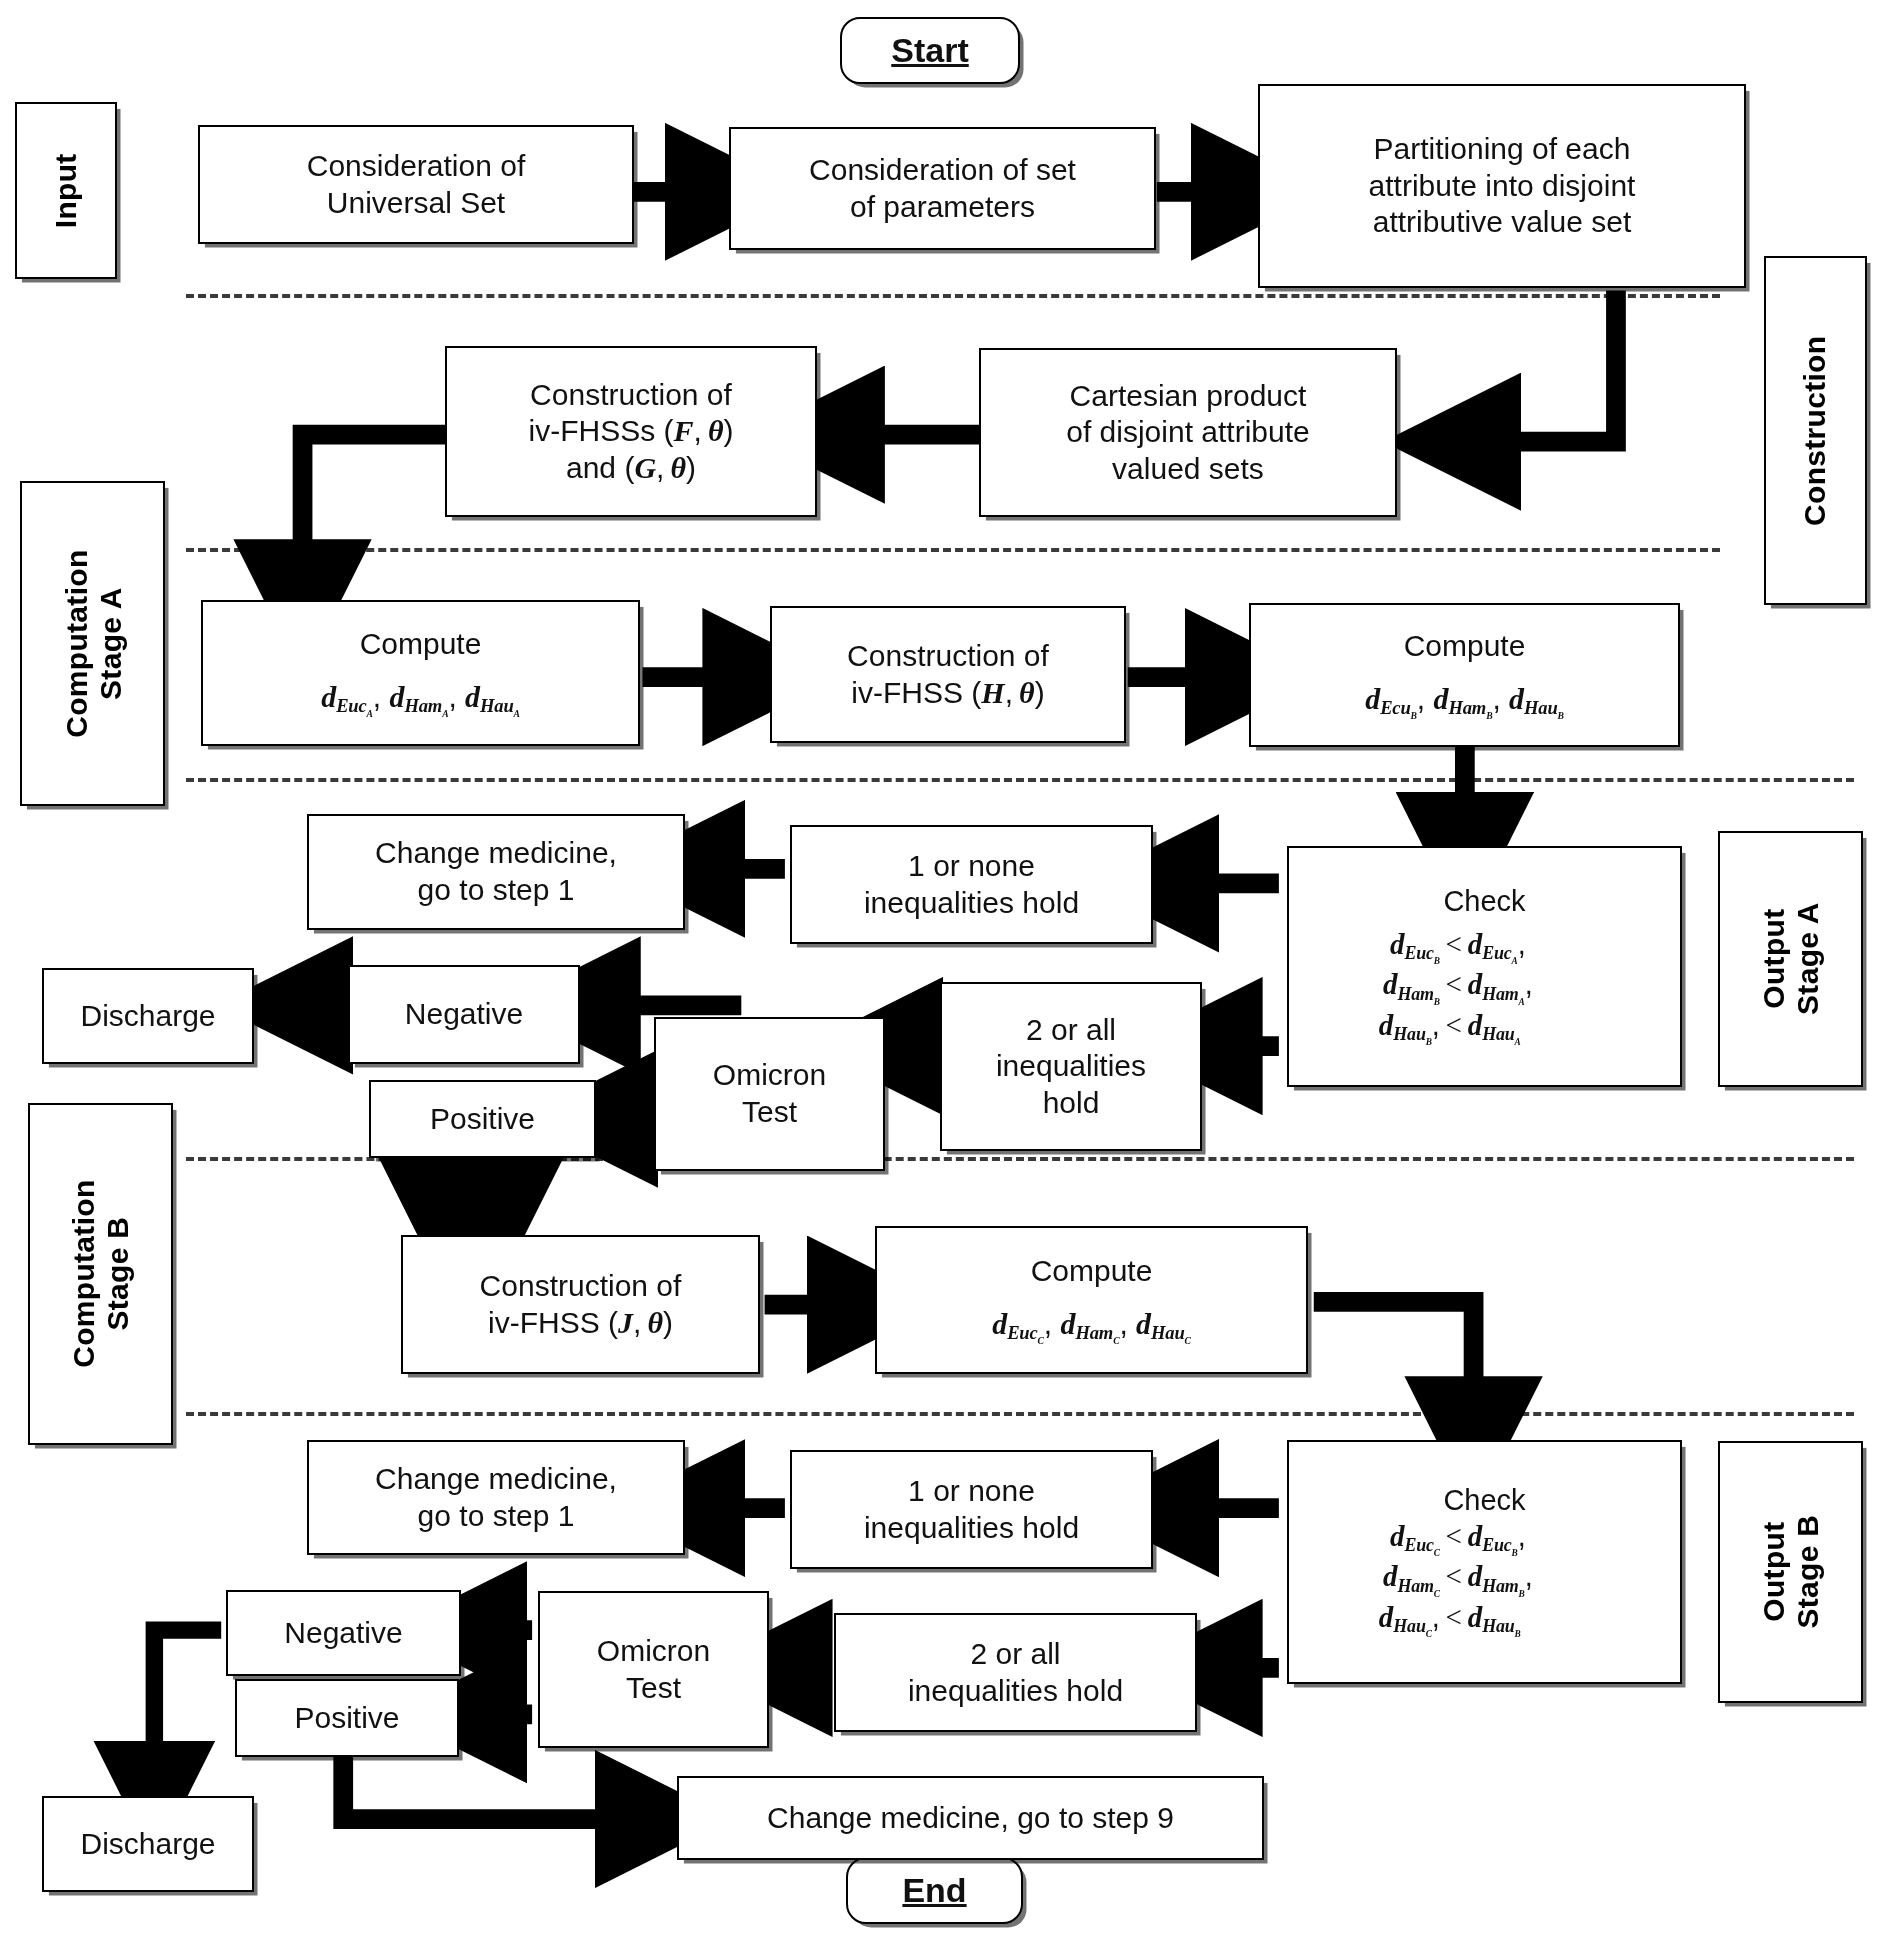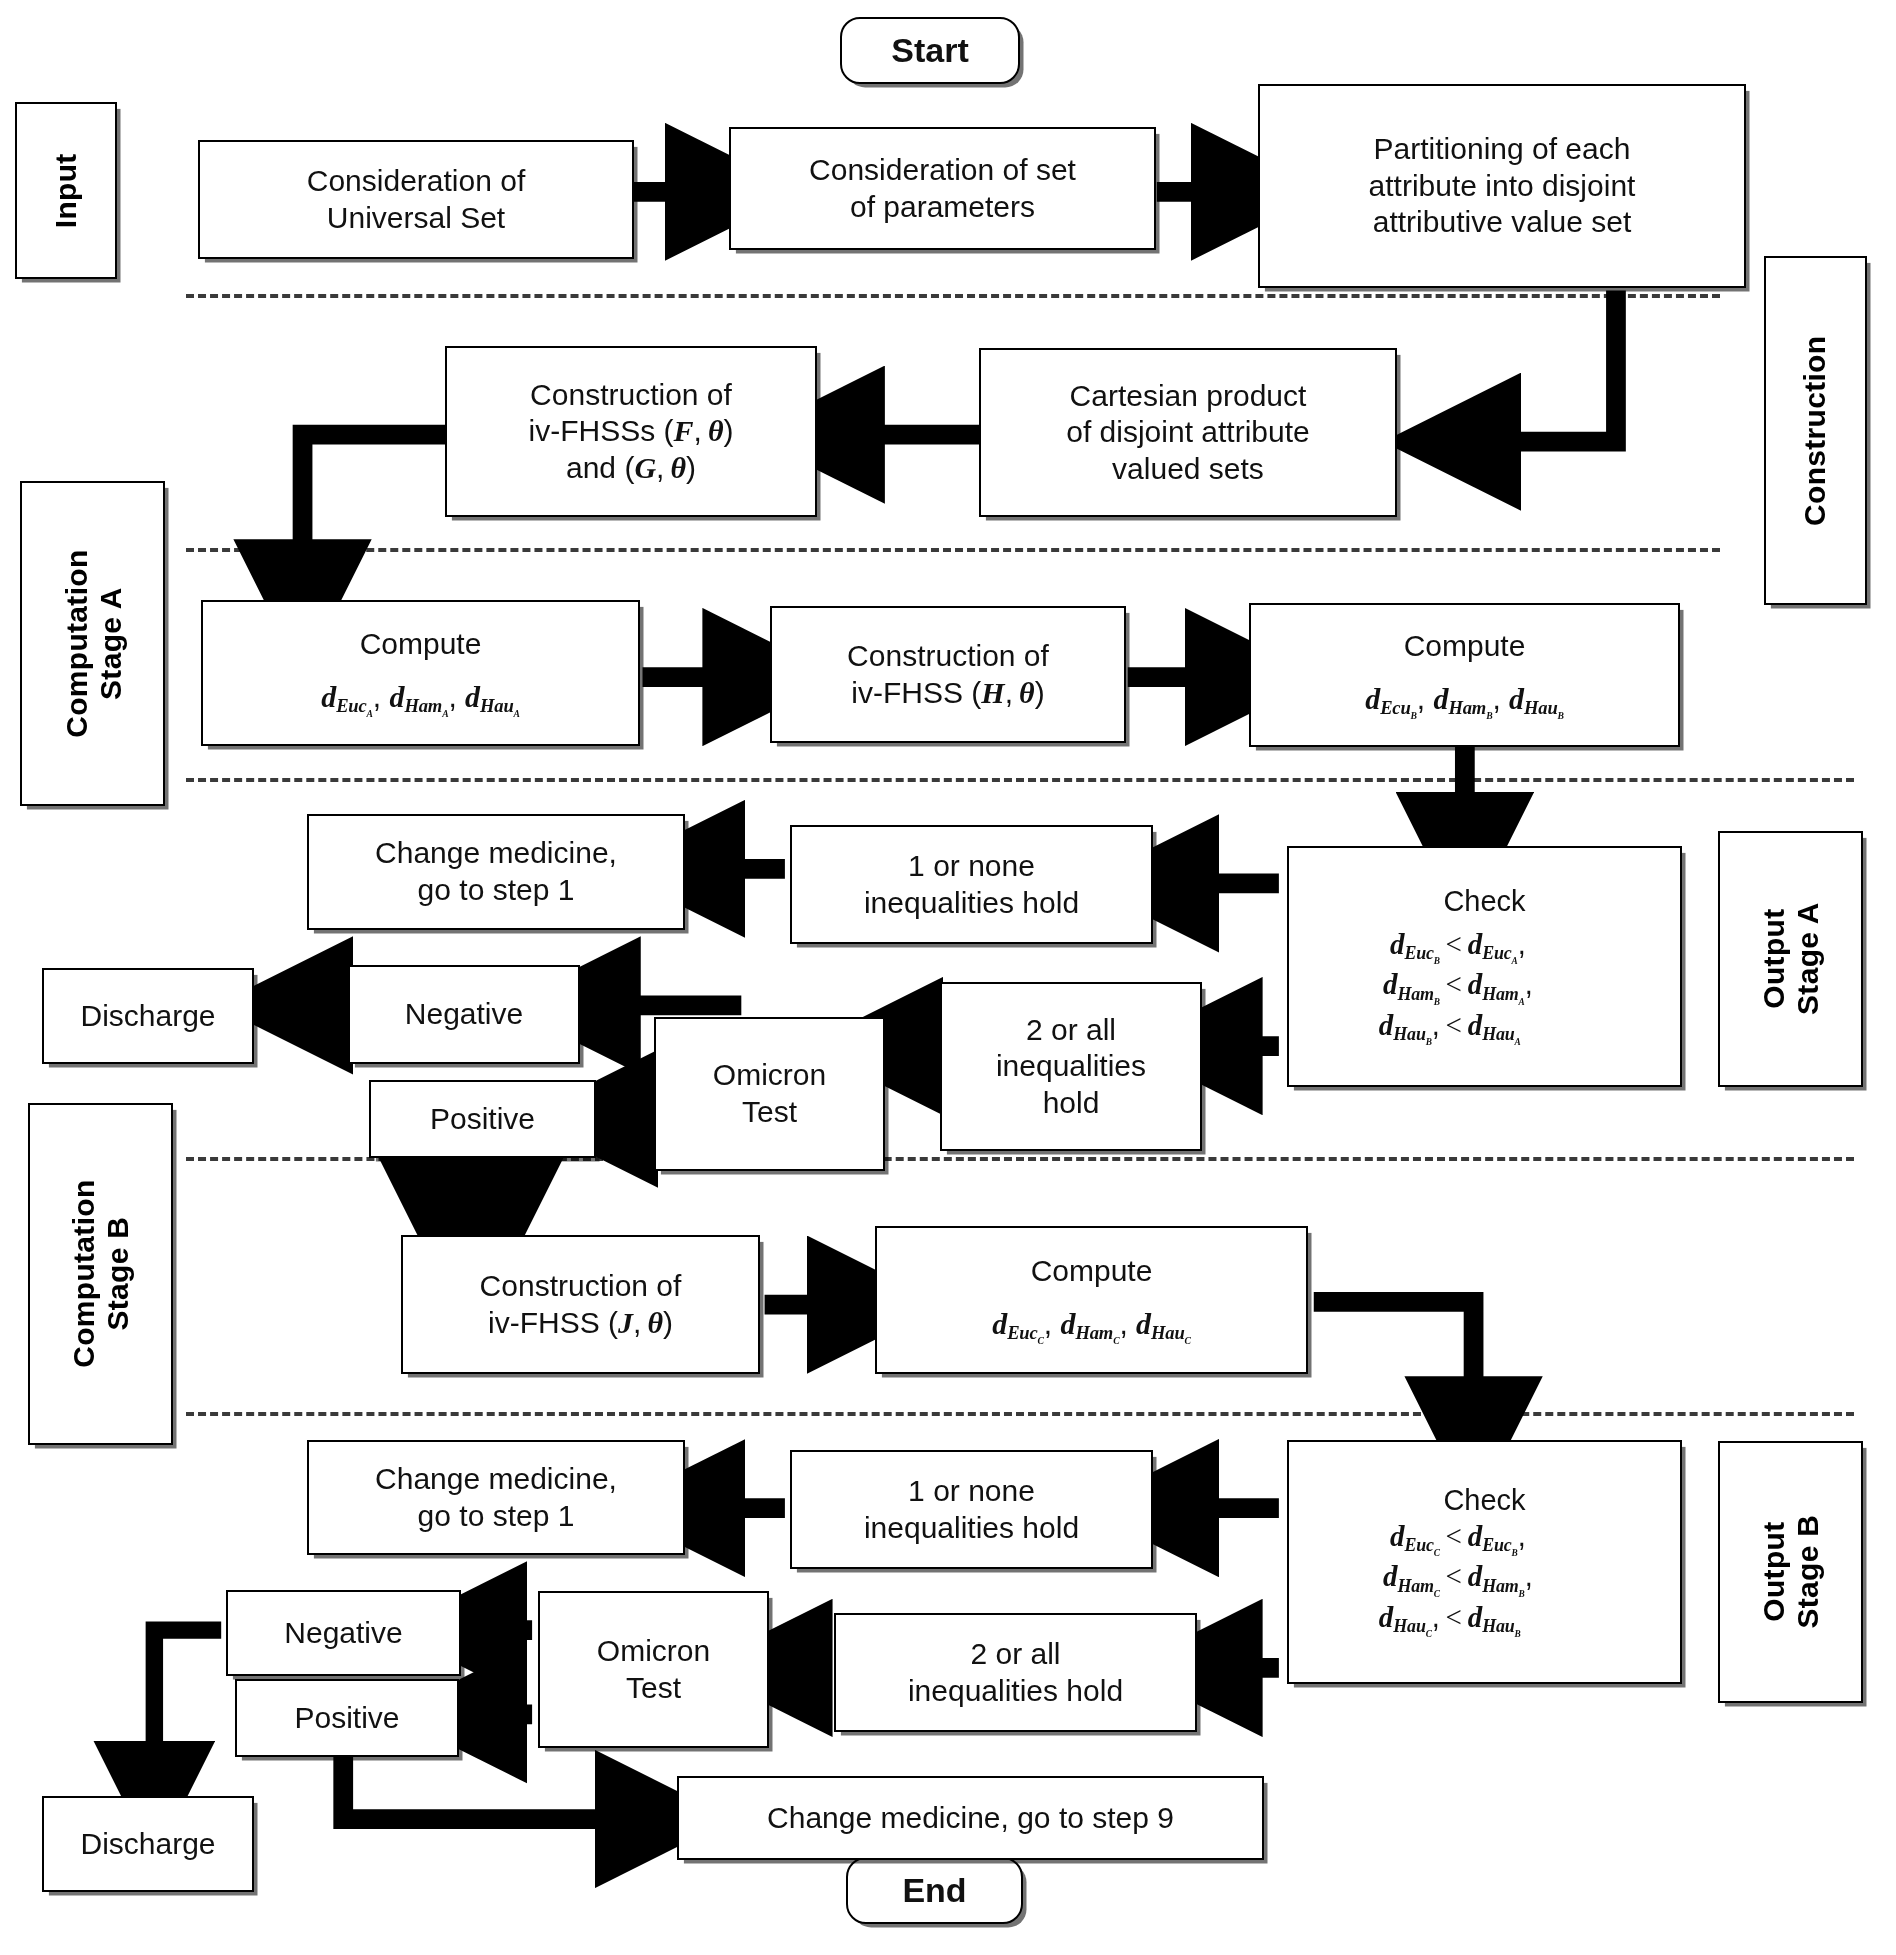--- a/index.html
+++ b/index.html
@@ -19,20 +19,21 @@
     line-height:1.22;
     padding:3.5px 5.8px;
     box-shadow:5.2px 5.2px 0 -1.7px rgba(0,0,0,0.55);
     z-index:5;
   }
   .node.term{
     border-radius:20px;
     font-weight:bold;
     font-size:34px;
     border-width:2.9px;
+    text-decoration:underline;
   }
   .node .inner{width:100%;}
 
   
   .vlabel{
     position:absolute;
     box-sizing:border-box;
     background:#fff;
     border:2.9px solid #000;
     display:flex;align-items:center;justify-content:center;
@@ -168,21 +169,21 @@
   </div>
 
   <div class="vlabel" style="left:28px;top:1103px;width:145px;height:342px;">
     <span class="rot">Computation<br>Stage B</span>
   </div>
 
   <div class="vlabel" style="left:1718px;top:1441px;width:145px;height:262px;">
     <span class="rot">Output<br>Stage B</span>
   </div>
 
-  <div class="node" style="left:198px;top:140px;width:436px;height:119px;">
+  <div class="node" style="left:198px;top:125px;width:436px;height:119px;">
     <span class="inner">Consideration of<br>Universal Set</span>
   </div>
 
   <div class="node" style="left:729px;top:127px;width:427px;height:123px;">
     <span class="inner">Consideration of set<br>of parameters</span>
   </div>
 
   <div class="node" style="left:1258px;top:84px;width:488px;height:204px;">
     <span class="inner">Partitioning of each<br>attribute into disjoint<br>attributive value set</span>
   </div>

